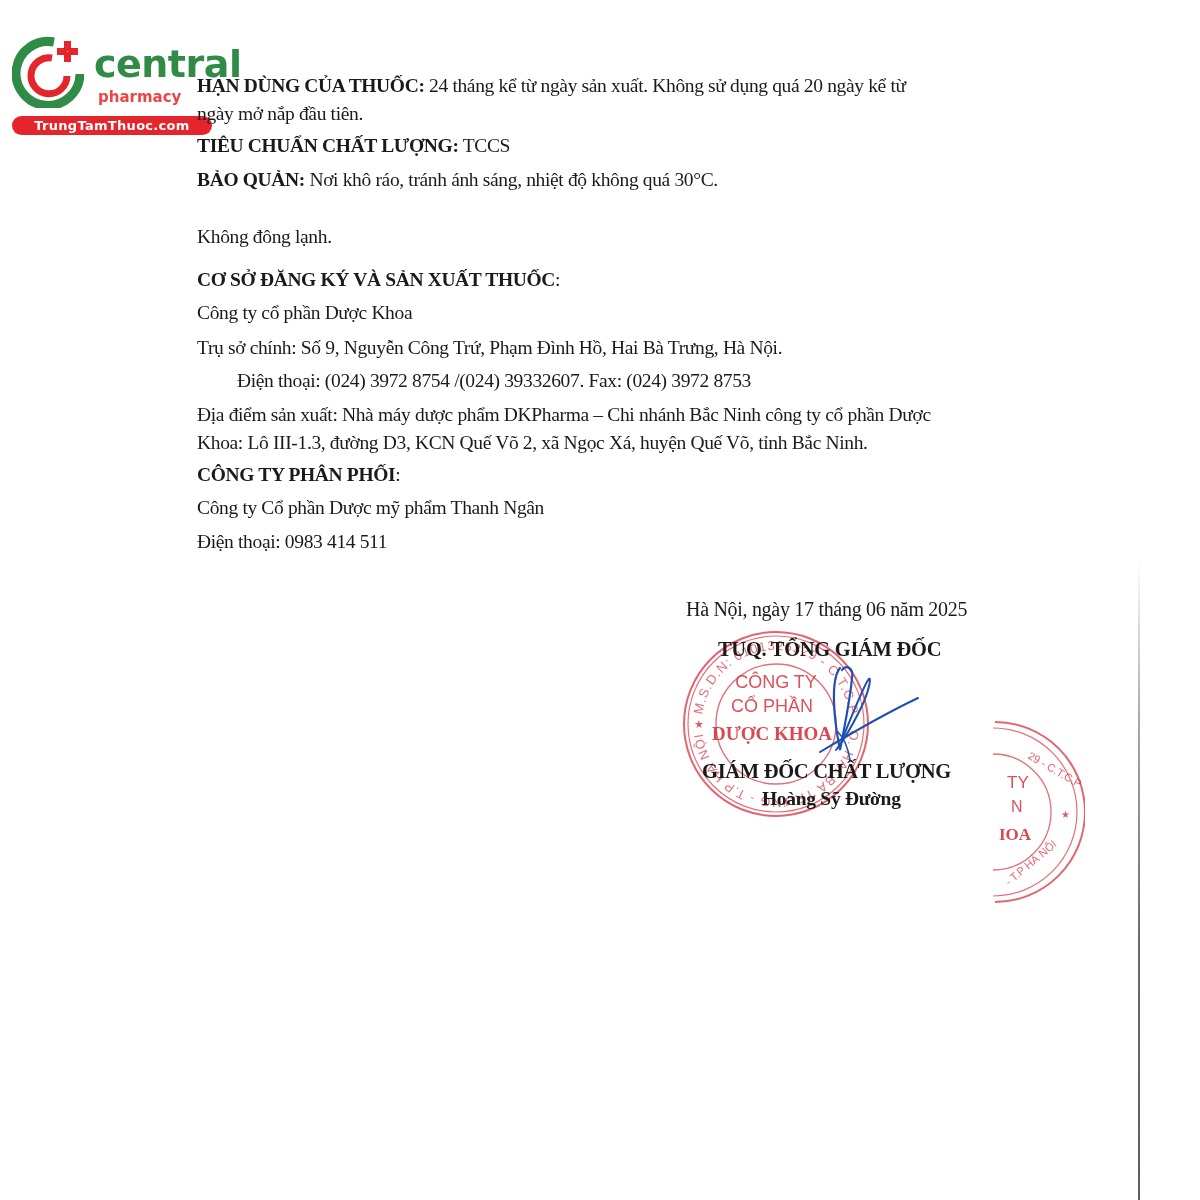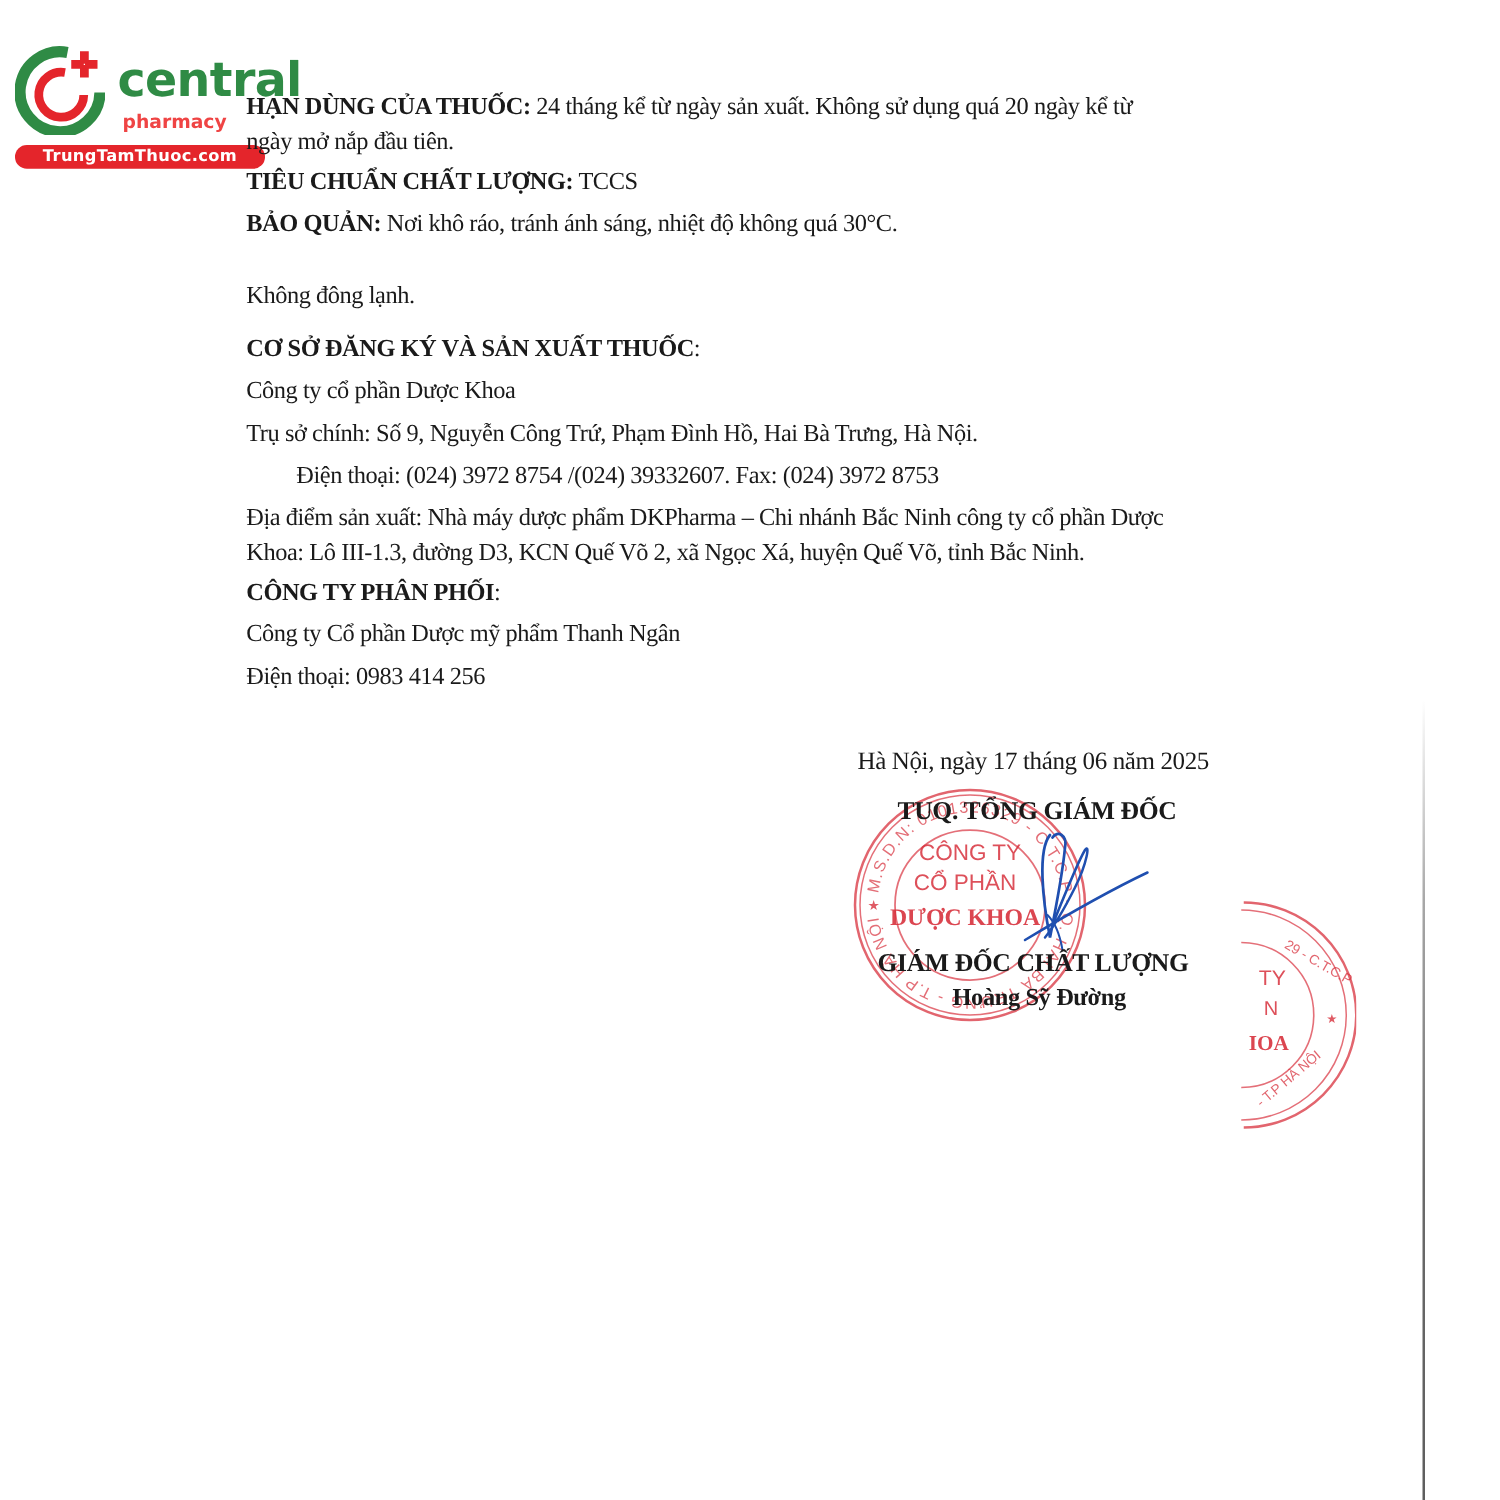--- a/index.html
+++ b/index.html
@@ -88,21 +88,21 @@
   <div class="line" style="top:229px;">Công ty cổ phần Dược Khoa</div>
   <div class="line" style="top:264px;">Trụ sở chính: Số 9, Nguyễn Công Trứ, Phạm Đình Hồ, Hai Bà Trưng, Hà Nội.</div>
   <div class="line" style="top:297px;margin-left:40px;">Điện thoại: (024) 3972 8754 /(024) 39332607. Fax: (024) 3972 8753</div>
   <div class="line" style="top:331px;">Địa điểm sản xuất: Nhà máy dược phẩm DKPharma – Chi nhánh Bắc Ninh công ty cổ phần Dược</div>
   <div class="line" style="top:359px;">Khoa: Lô III-1.3, đường D3, KCN Quế Võ 2, xã Ngọc Xá, huyện Quế Võ, tỉnh Bắc Ninh.</div>
 
   <div class="line" style="top:391px;">
     <span class="b">CÔNG TY PHÂN PHỐI</span><span>:</span>
   </div>
   <div class="line" style="top:424px;">Công ty Cổ phần Dược mỹ phẩm Thanh Ngân</div>
-  <div class="line" style="top:458px;">Điện thoại: 0983 414 256</div>
+  <div class="line" style="top:458px;">Điện thoại: 0983 414 511</div>
 </div>
 
 <div class="sig-date">Hà Nội, ngày 17 tháng 06 năm 2025</div>
 
 <svg class="stamp" style="left:680px; top:628px;" width="192" height="192" viewBox="0 0 192 192">
   <defs>
     <path id="ringPath" d="M 96 96 m -74 0 a 74 74 0 1 1 148 0 a 74 74 0 1 1 -148 0"></path>
   </defs>
   <circle cx="96" cy="96" r="92" fill="none" stroke="#d8323e" stroke-width="2" opacity="0.75"></circle>
   <circle cx="96" cy="96" r="88" fill="none" stroke="#d8323e" stroke-width="1.2" opacity="0.7"></circle>

